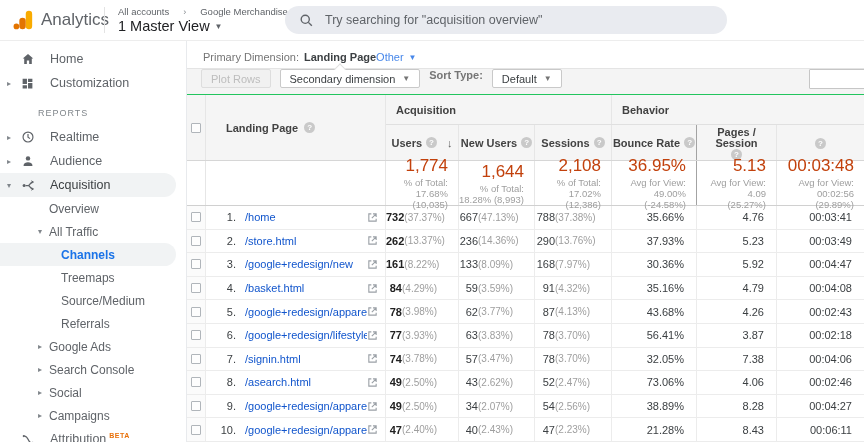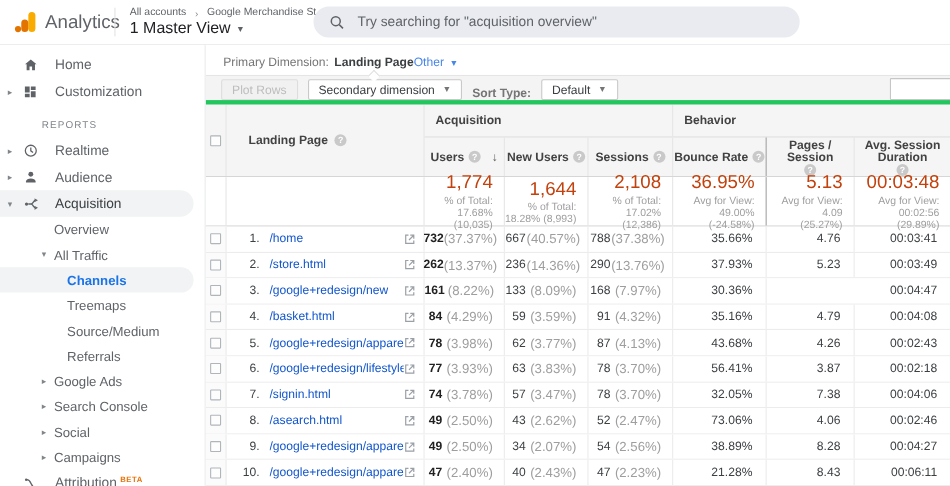--- a/index.html
+++ b/index.html
@@ -6,21 +6,21 @@
   body { background:#fff; }
   .app{ width:864px; height:442px; position:relative; overflow:hidden;
         font-family:"Liberation Sans","DejaVu Sans",sans-serif; background:#fff; color:#3c4043; }
 
   
   .topbar{ height:41px; display:flex; align-items:center; border-bottom:1px solid #ededed; background:#fff; position:relative;}
   .logo{ display:flex; align-items:center; padding-left:12px; width:104px; cursor:pointer;}
   .logo-text{ font-size:17px; color:#5f6368; margin-left:7px; }
   .topbar-divider{ width:1px; height:26px; background:#e3e3e3; }
   .account-block{ margin-left:13px; }
-  .breadcrumb{ font-size:9.5px; color:#5f6368; display:flex; gap:8px; align-items:center; cursor:pointer;}
+  .breadcrumb{ font-size:9.5px; color:#5f6368; display:flex; gap:14px; align-items:center; cursor:pointer;}
   .crumb-sep{ font-size:9px; color:#80868b; }
   .view-selector{ font-size:14.5px; color:#202124; margin-top:1px; cursor:pointer; display:flex; align-items:center;}
   .caret{ font-size:8px; color:#5f6368; margin-left:5px; }
   .searchbar{ position:absolute; left:285px; top:6px; width:442px; height:28px; border-radius:14px;
               background:#e9ebf0; display:flex; align-items:center; padding-left:14px; cursor:text;}
   .search-placeholder{ font-size:12.5px; color:#5f6368; margin-left:11px; }
 
   
   .sidebar{ position:absolute; top:41px; left:0; width:186px; bottom:0; background:#fff; padding-top:6px; overflow:hidden;}
   .nav-item{ height:24px; display:flex; align-items:center; position:relative; cursor:pointer;
@@ -42,22 +42,22 @@
   .content{ position:absolute; top:41px; left:186px; right:0; bottom:0; border-left:1px solid #e8eaed; background:#fff; overflow:hidden;}
   .pd-bar{ height:27px; display:flex; align-items:flex-end; padding:0 0 5px 16px; font-size:11px; position:relative; z-index:2; background:#fff;}
   .pd-label{ color:#757575; }
   .pd-value{ color:#3c4043; font-weight:bold; margin-left:5px; position:relative; cursor:pointer;}
   .pd-value::after{ content:""; position:absolute; left:50%; margin-left:-4px; top:calc(100% + 2px);
                     width:7px; height:7px; background:#fff; border-left:1px solid #e0e0e0; border-top:1px solid #e0e0e0;
                     transform:rotate(45deg); }
   .pd-other{ color:#4787ea; cursor:pointer; display:flex; align-items:center;}
   .pd-other .caret{ color:#4787ea; }
 
-  .toolbar{ height:27px; background:#f4f4f4; border-top:1px solid #e4e4e4; border-bottom:4px solid #22c55e;
-            display:flex; align-items:flex-end; padding-left:14px; gap:9px; position:relative; z-index:1;}
+  .toolbar{ height:27px; background:#f4f4f4; border-top:1px solid #e4e4e4; border-bottom:1px solid #22c55e;
+            display:flex; align-items:flex-start; padding-left:14px; gap:9px; position:relative; z-index:1;}
   .btn{ height:19px; font-size:11px; font-family:inherit; color:#3c4043; background:#fff; border:1px solid #c9c9c9;
         border-radius:2px; padding:0 9px; display:flex; align-items:center; cursor:pointer; }
   .btn .caret{ color:#757575; margin-left:7px;}
   .btn.disabled{ color:#bdbdbd; background:#f1f1f1; border-color:#dddddd; cursor:default;}
   .sort-label{ font-size:11px; color:#757575;font-weight:bold; }
   .table-search{ margin-left:auto; margin-right:-3px; width:58px; height:20px; border:1px solid #c6c6c6; border-radius:1px;
                  font-family:inherit; font-size:11px; padding:0 4px;}
 
   
   .gtable{ font-size:11px; }
@@ -93,21 +93,21 @@
   .trow .c-check{ background:#fbfbfb; border-right:1px solid #ececec;}
   .trow > div{ border-right:1px solid #ececec; display:flex; align-items:center;}
   .trow > div:last-child{ border-right:none;}
   .cell-page{ padding:0 7px 0 0;}
   .rnum{ width:30px; text-align:right; color:#3c4043; flex:none;}
   .plink{ color:#1155cc; text-decoration:none; margin-left:9px; white-space:nowrap; overflow:hidden; cursor:pointer;}
   .goicon{ margin-left:auto; display:flex; color:#9aa0a6; cursor:pointer; flex:none;}
   .num-cell{ justify-content:flex-end; padding-right:6px;}
   .val{ color:#212121; font-weight:bold;}
   .val.plain{ font-weight:normal; color:#3c4043;}
-  .pct{ width:50px; text-align:center; color:#9e9e9e; font-size:12px;}
+  .pct{ width:50px; text-align:left; color:#9e9e9e; font-size:10px;}
   .plain-cell{ justify-content:flex-end; padding-right:12px; color:#3c4043;}
 </style>
 </head>
 <body>
 
 <div class="app">
 
   <header class="topbar">
     <div class="logo">
       <span style="display:flex;">
@@ -295,21 +295,20 @@
             </div>
             <div class="col-h c-bounce">
               <span>Bounce Rate</span>
               <span class="q">?</span>
             </div>
             <div class="col-h c-pgs two">
               <span>Pages / Session</span>
               <span class="q">?</span>
             </div>
             <div class="col-h c-dur two">
-              <span>Avg. Session Duration</span>
               <span class="q">?</span>
             </div>
           </div>
         </div>
       </div>
 
       <div class="totals">
         <div class="c-check"></div>
         <div class="c-page"></div>
         <div class="c-users tot-cell">
@@ -358,21 +357,21 @@
                   <path d="M20 14.5V20H4V4h5.5"></path>
                 </svg>
               </span>
             </div>
             <div class="c-users num-cell">
               <span class="val">732</span>
               <span class="pct">(37.37%)</span>
             </div>
             <div class="c-new num-cell">
               <span class="val plain">667</span>
-              <span class="pct">(40.57%)</span>
+              <span class="pct">(47.13%)</span>
             </div>
             <div class="c-sess num-cell">
               <span class="val plain">788</span>
               <span class="pct">(37.38%)</span>
             </div>
             <div class="c-bounce plain-cell">35.66%</div>
             <div class="c-pgs plain-cell">4.76</div>
             <div class="c-dur plain-cell">00:03:41</div>
           </div>
           <div class="trow">
@@ -425,20 +424,21 @@
             </div>
             <div class="c-new num-cell">
               <span class="val plain">133</span>
               <span class="pct">(8.09%)</span>
             </div>
             <div class="c-sess num-cell">
               <span class="val plain">168</span>
               <span class="pct">(7.97%)</span>
             </div>
             <div class="c-bounce plain-cell">30.36%</div>
+            <div class="c-pgs plain-cell">5.92</div>
             <div class="c-dur plain-cell">00:04:47</div>
           </div>
           <div class="trow">
             <div class="c-check">
               <span class="cb"></span>
             </div>
             <div class="c-page cell-page">
               <span class="rnum">4.</span>
               <a class="plink" href="#">/basket.html</a>
               <span class="goicon">

